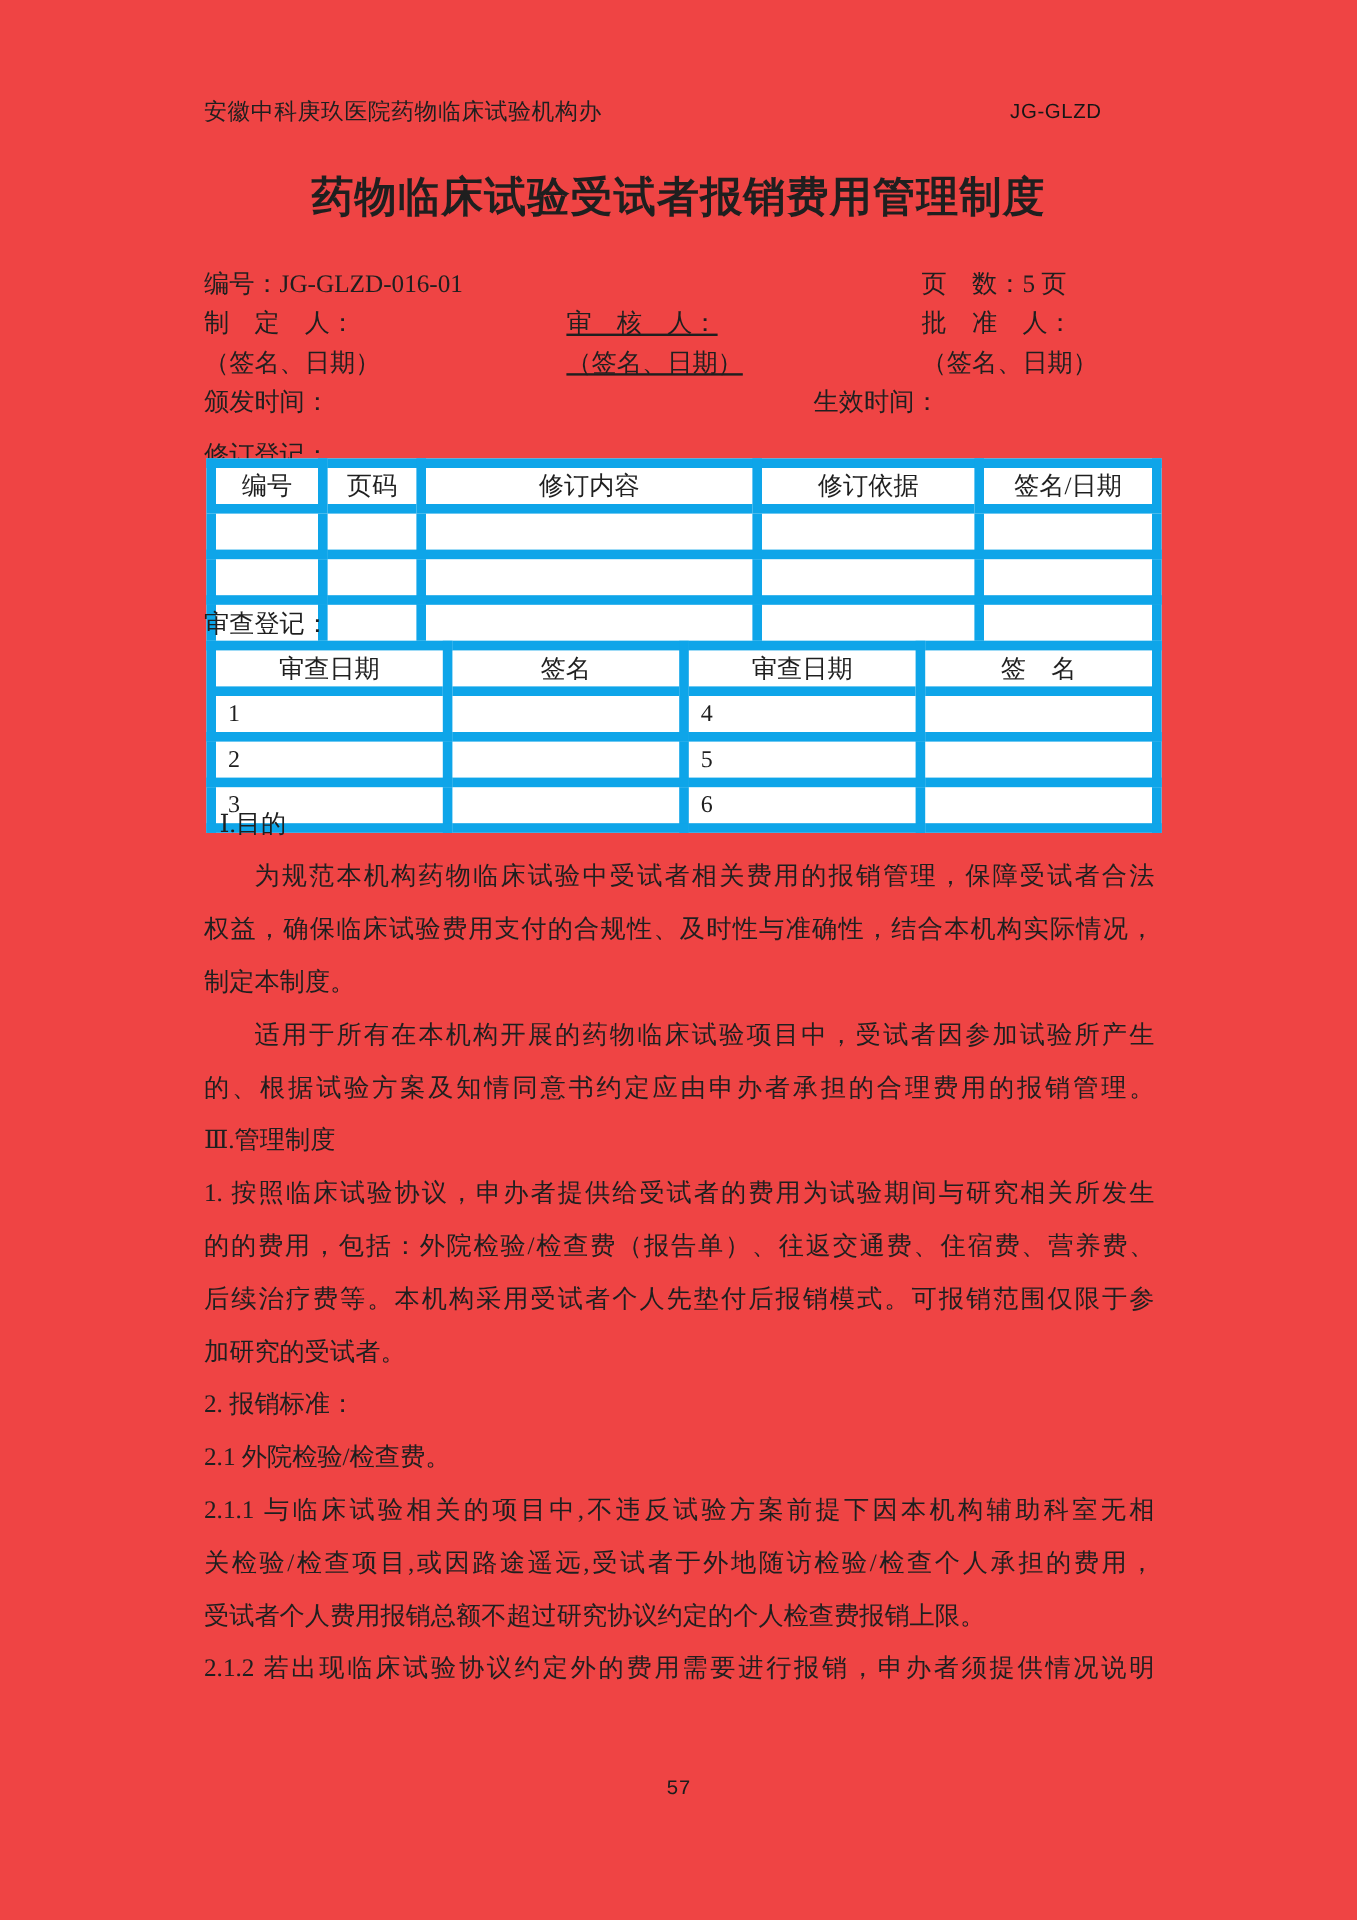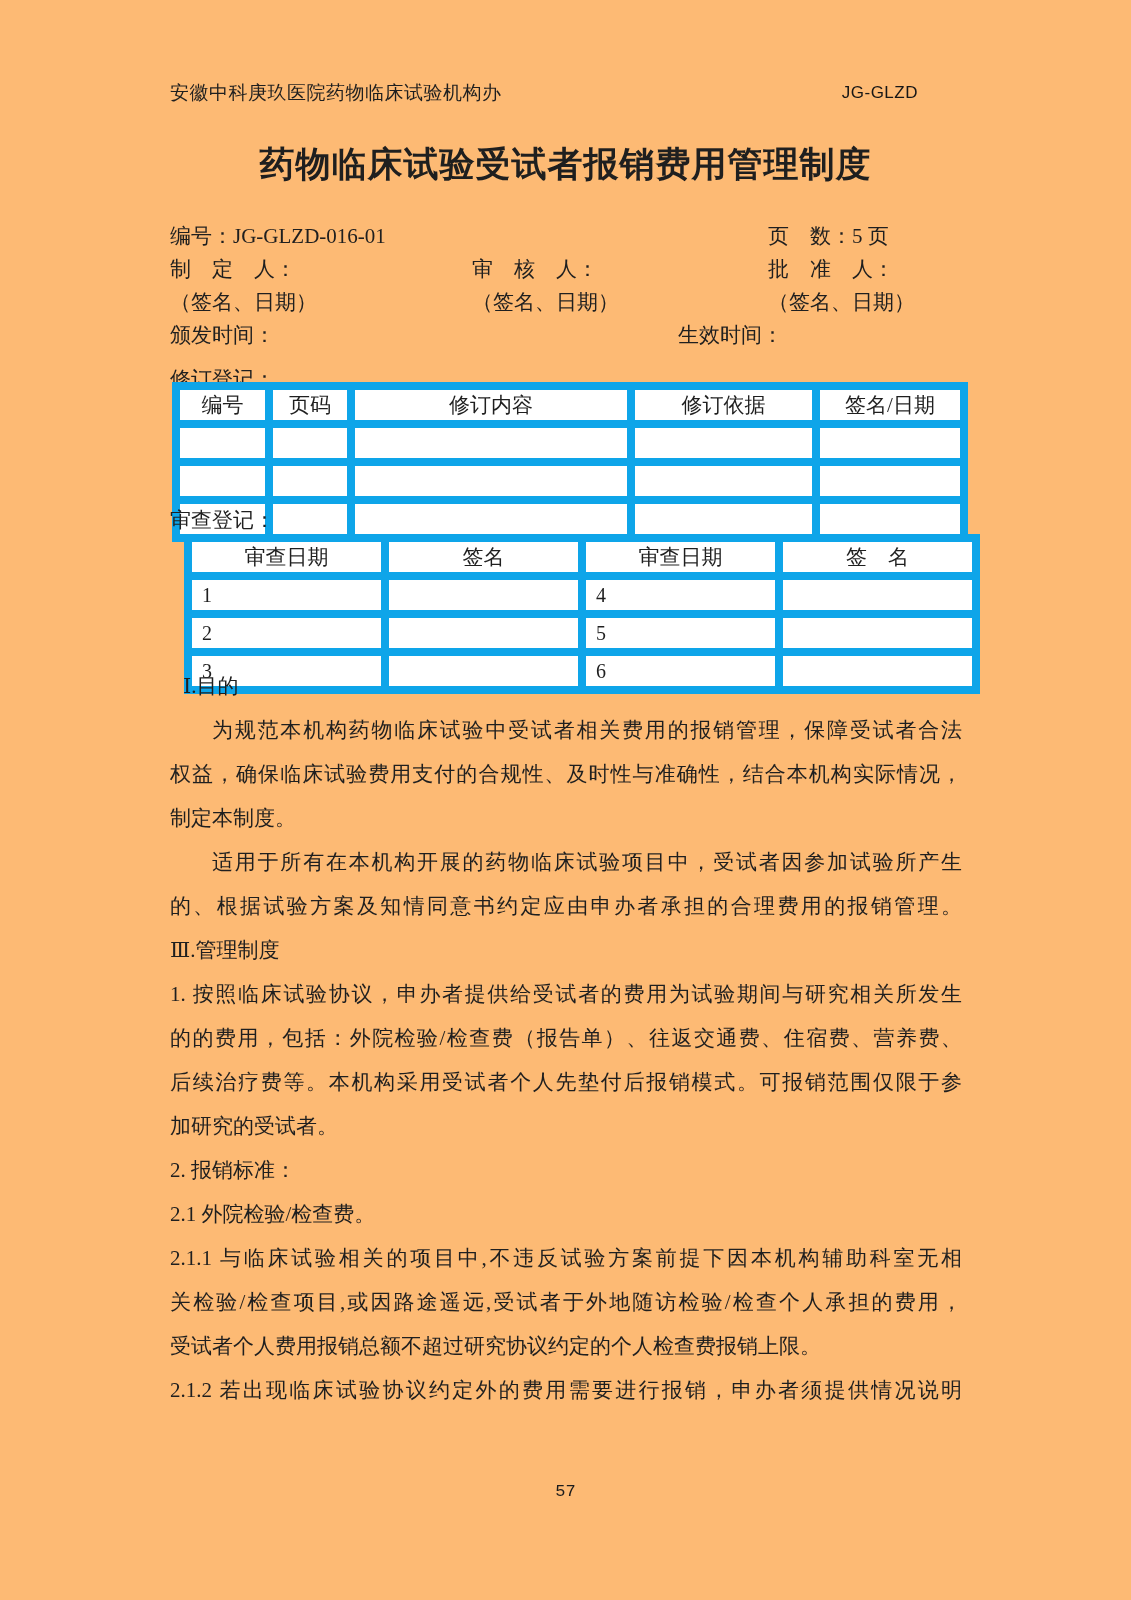--- a/index.html
+++ b/index.html
@@ -1,17 +1,17 @@
 <!DOCTYPE html>
 <html lang="zh"><head>
 <meta charset="utf-8">
 <style>
   html,body { margin:0; padding:0; background:#ffffff; }
   .page {
-    position:relative; width:1131px; height:1600px; background:#fdba74;
+    position:relative; width:1131px; height:1600px; background:#ef4444;
     font-family:"Liberation Serif","DejaVu Serif",serif; color:#1f1f1f;
     overflow:hidden;
   }
   
   .doc-header {
     position:absolute; top:80px; left:170px; width:748px;
     display:flex; justify-content:space-between; align-items:flex-start;
   }
   .doc-header .org { font-size:19px; letter-spacing:0.5px; }
   .doc-header .code {
@@ -19,30 +19,30 @@
     font-size:17px; color:#161616; letter-spacing:0.5px; padding-top:3px;
   }
   
   .title {
     position:absolute; top:141px; left:0; width:100%; margin:0;
     text-align:center; font-size:35px; font-weight:bold; letter-spacing:1px;
   }
   
   .meta { position:absolute; top:220px; left:170px; width:792px; font-size:21px; }
   .meta-row { display:flex; line-height:33px; white-space:nowrap; }
-  .s1 { width:302px; } .s2 { width:296px; } .s3 { flex:1; }
+  .s1 { width:302px; } .s2 { width:296px;text-decoration:underline; } .s3 { flex:1; }
   .w600 { width:598px; } .w510 { width:508px; }
   
   .tbl-label { position:absolute; left:170px; font-size:21px; }
   .lbl-revision { top:349px;margin-top:16px; }
   .lbl-review { top:506px; }
   
   table { border-collapse:collapse; table-layout:fixed; background:#fff; }
   .t-revision { position:absolute; top:382px; left:172px; width:788px; }
-  .t-review   { position:absolute; top:534px; left:184px; width:788px; }
+  .t-review   { position:absolute; top:534px; left:172px; width:788px; }
   th, td { border:8px solid #0ea5e9; font-weight:normal; overflow:hidden; }
   th {
     font-size:21px; text-align:center; height:27px;
     border-bottom:2px solid #2b2b2b;
     box-shadow:0 3px 0 -1px #a9a9a9; 
   }
   td { height:30px; font-size:20px; padding:0 4px 0 10px; vertical-align:middle; text-align:left; }
   
   .body-text { position:absolute; top:664px; left:170px; width:792px; font-size:21px; }
   .bl { height:44px; line-height:44px; white-space:nowrap; }

